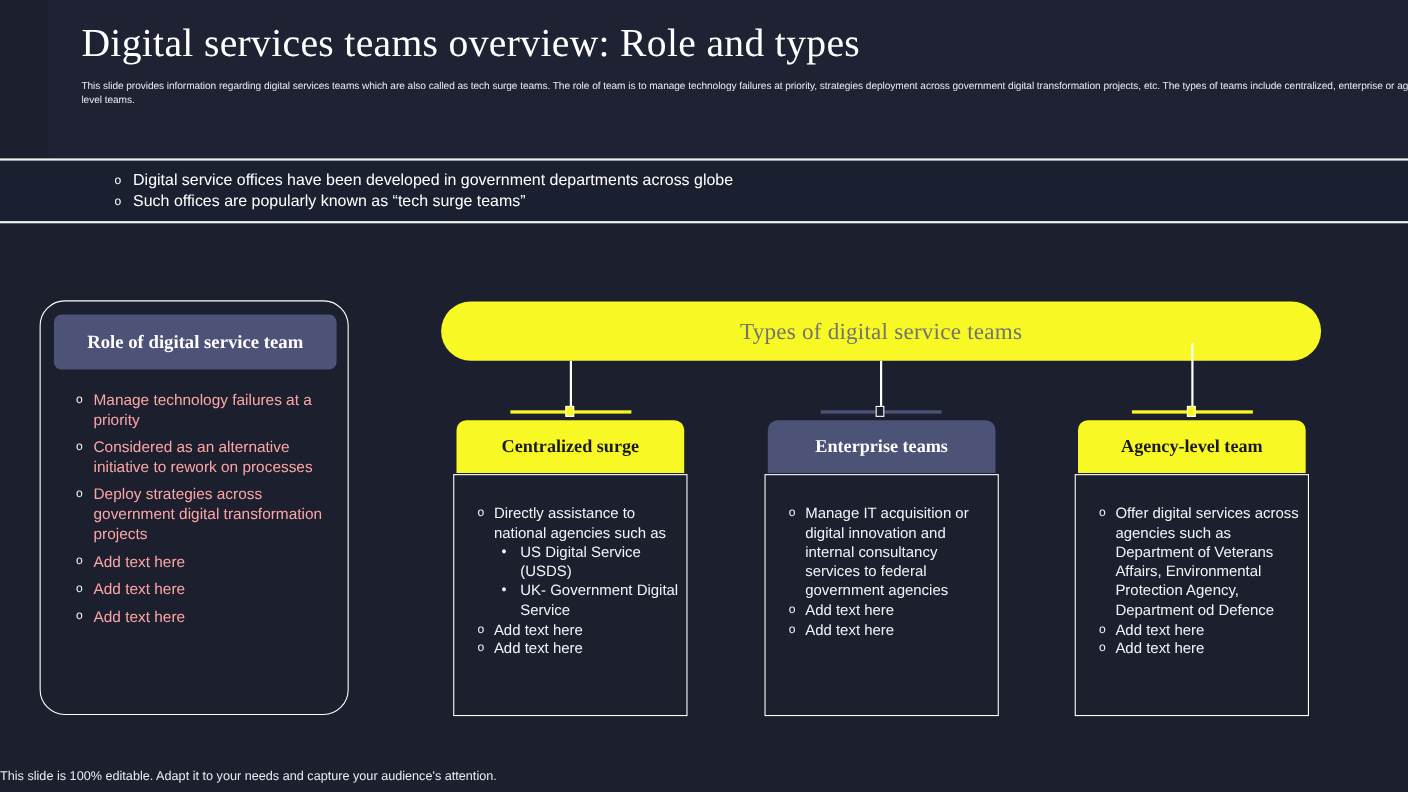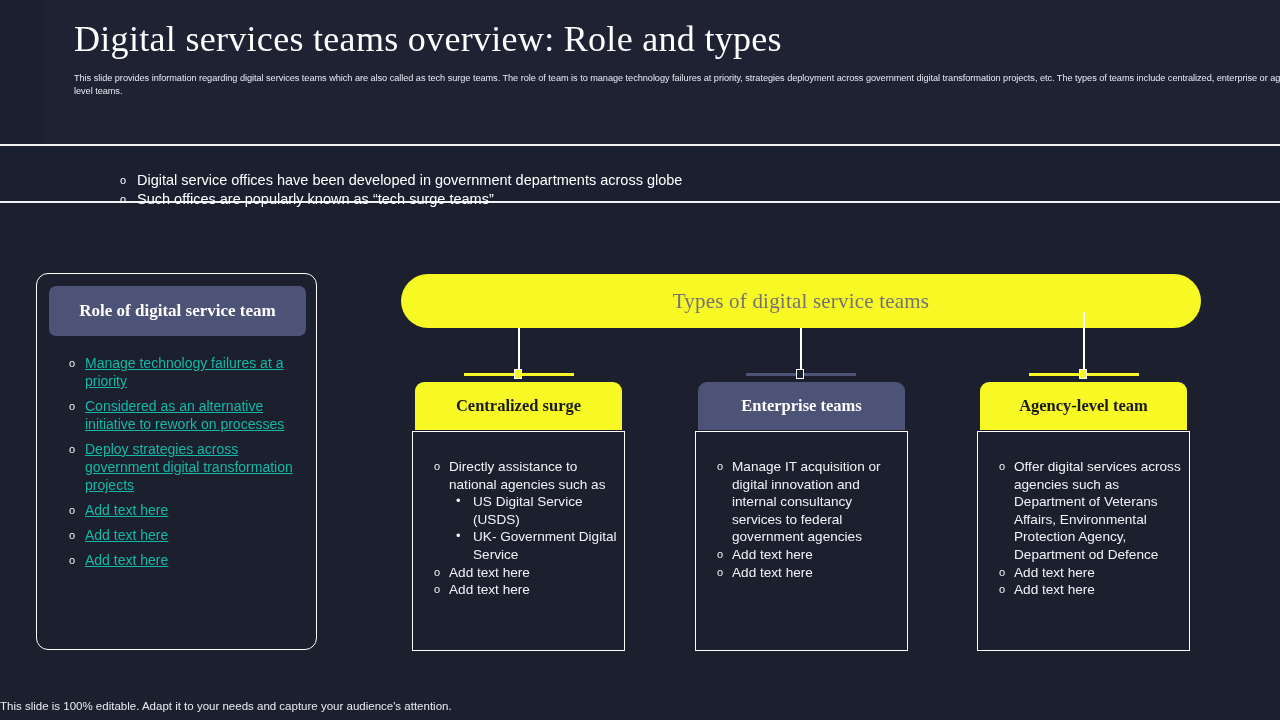--- a/index.html
+++ b/index.html
@@ -57,21 +57,21 @@
     height: 59px;
     background: #1b2031;
     border-top: 2px solid #f2f2f2;
     border-bottom: 2px solid #f2f2f2;
     box-sizing: border-box;
   }
   .band-list {
     position: absolute;
     left: 100px;
     top: 9px;
-    margin: 16px;
+    margin: 0;
     padding: 0;
     list-style: none;
   }
   .band-list li {
     position: relative;
     font-size: 14.5px;
     line-height: 19px;
     color: #ffffff;
     padding-left: 21px;
   }
@@ -85,21 +85,21 @@
   }
 
   
   #role-card {
     position: absolute;
     left: 36px;
     top: 273px;
     width: 281px;
     height: 377px;
     border: 1.5px solid #ffffff;
-    border-radius: 12px;
+    border-radius: 23px;
     box-sizing: border-box;
     background: #1b1f2e;
   }
   #role-card-header {
     position: absolute;
     left: 12px;
     top: 12px;
     width: 257px;
     height: 50px;
     background: #4d5277;
@@ -123,23 +123,22 @@
     width: 255px;
     margin: 0;
     padding: 0;
     list-style: none;
   }
   #role-card-list li {
     position: relative;
     padding-left: 34px;
     font-size: 14px;
     line-height: 18px;
-    color: #14b8a6;
+    color: #fca5a5;
     margin-bottom: 7px;
-    text-decoration: underline;
   }
   #role-card-list li::before {
     content: "o";
     position: absolute;
     left: 18px;
     top: 0px;
     font-size: 11px;
     color: #f2f3f7;
   }
 

